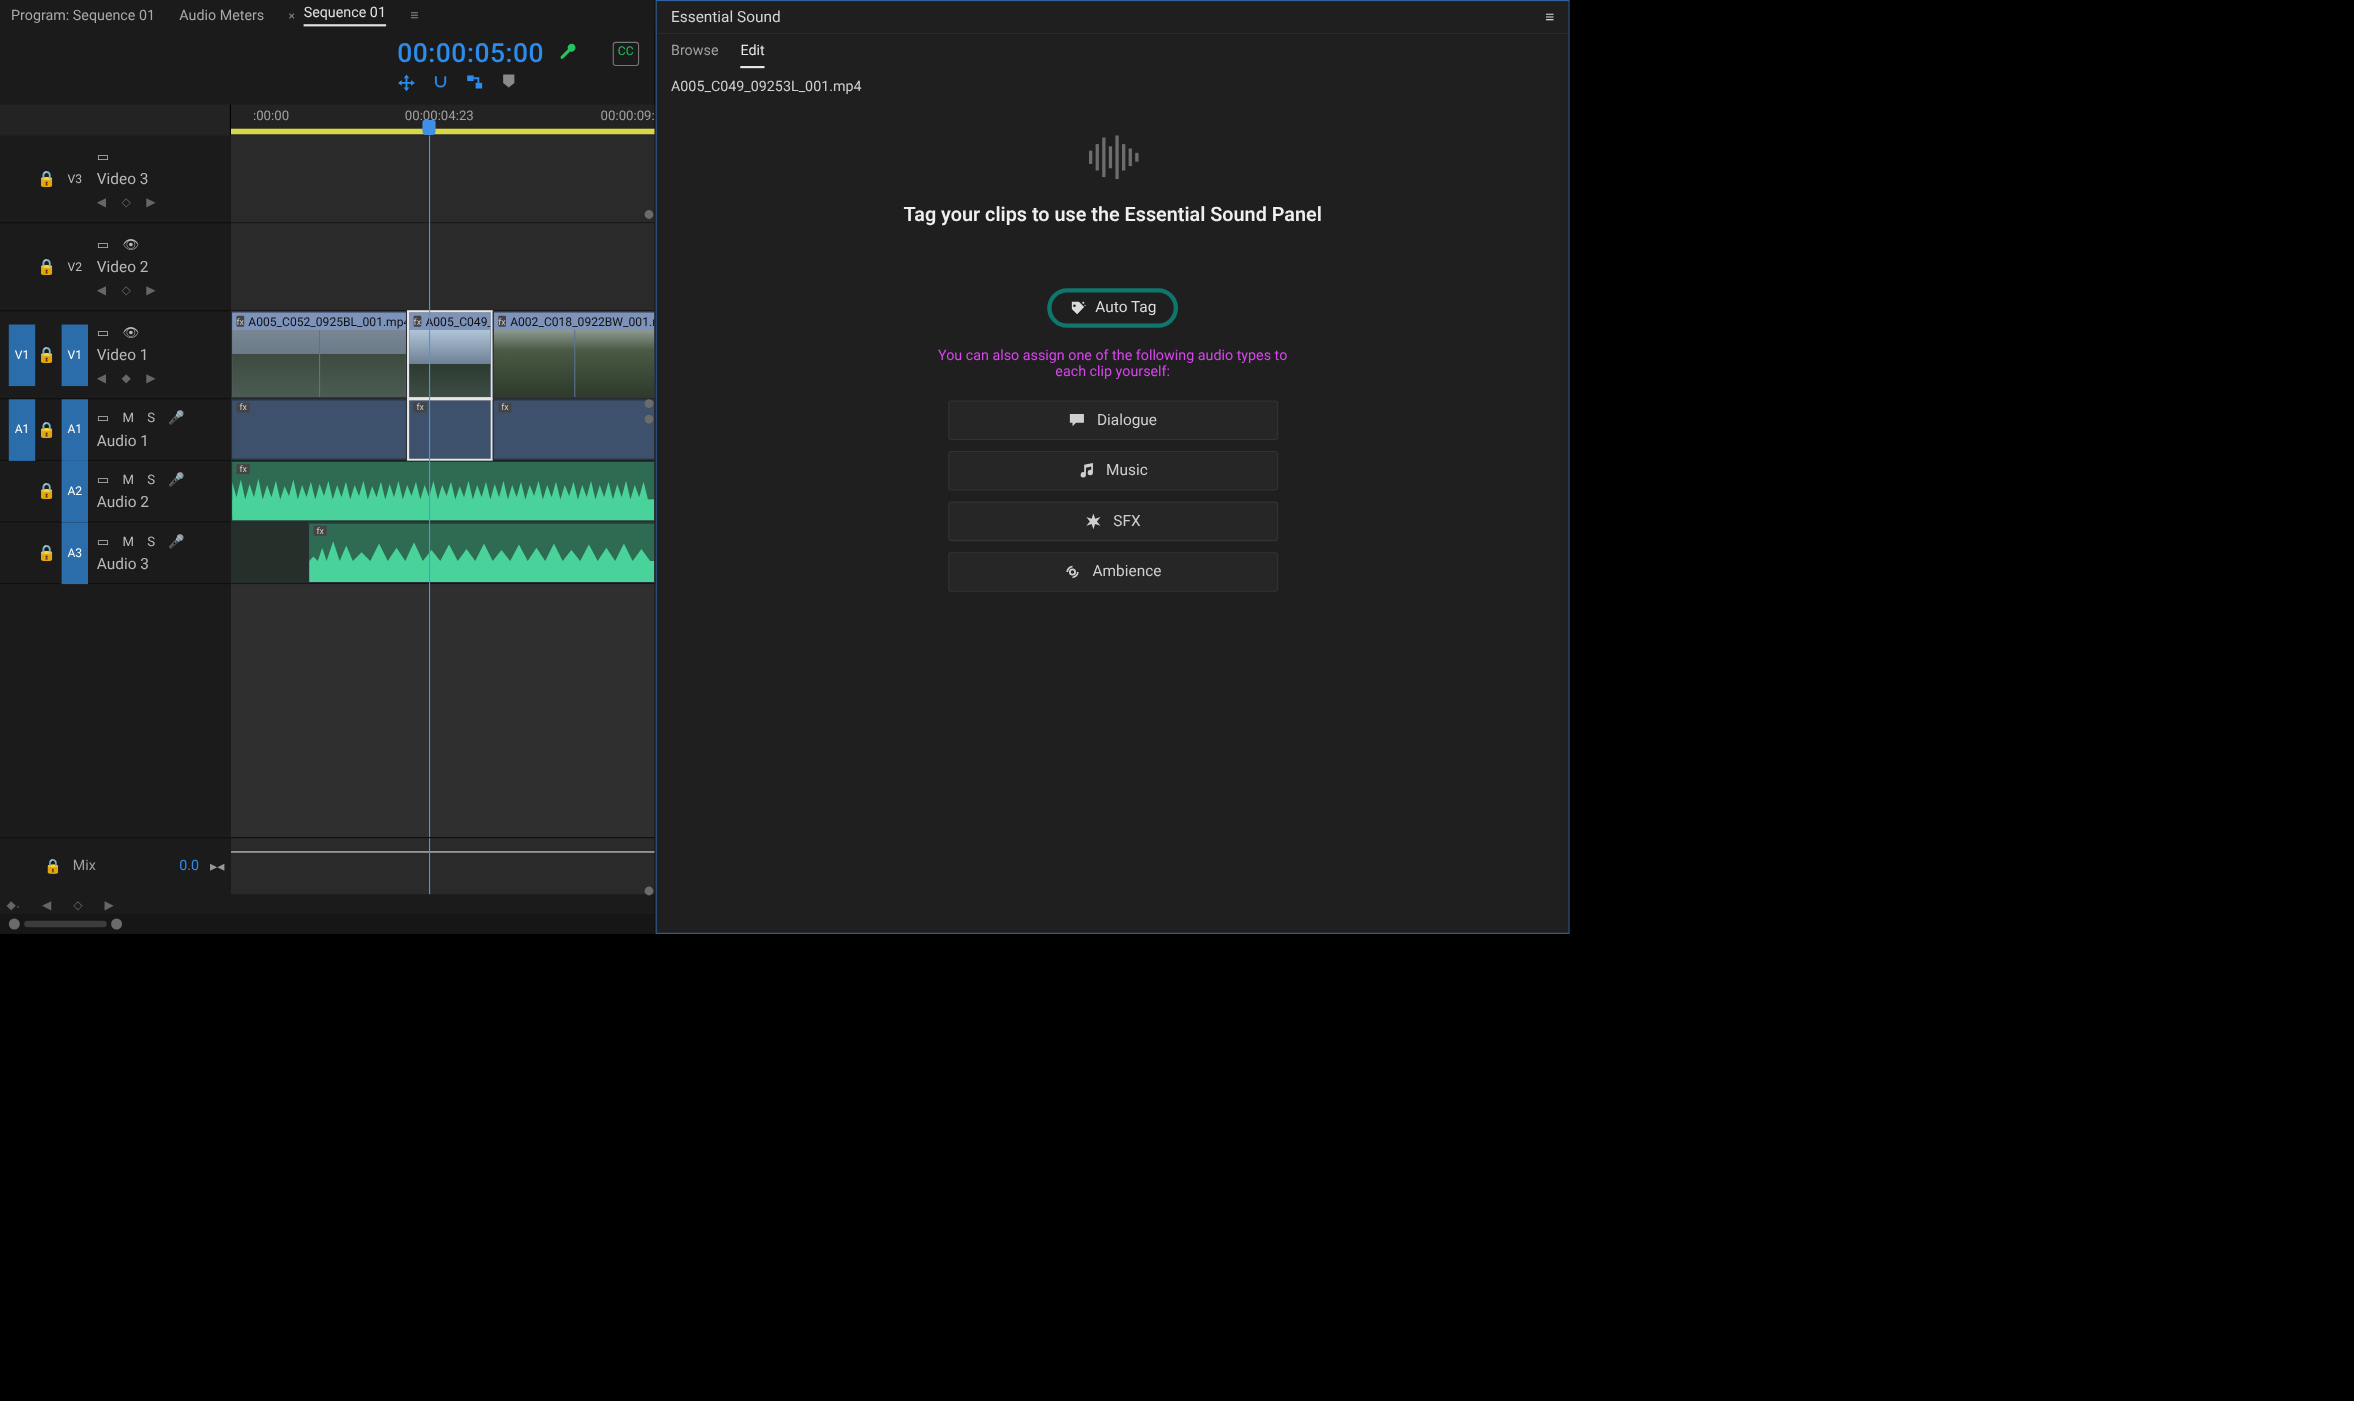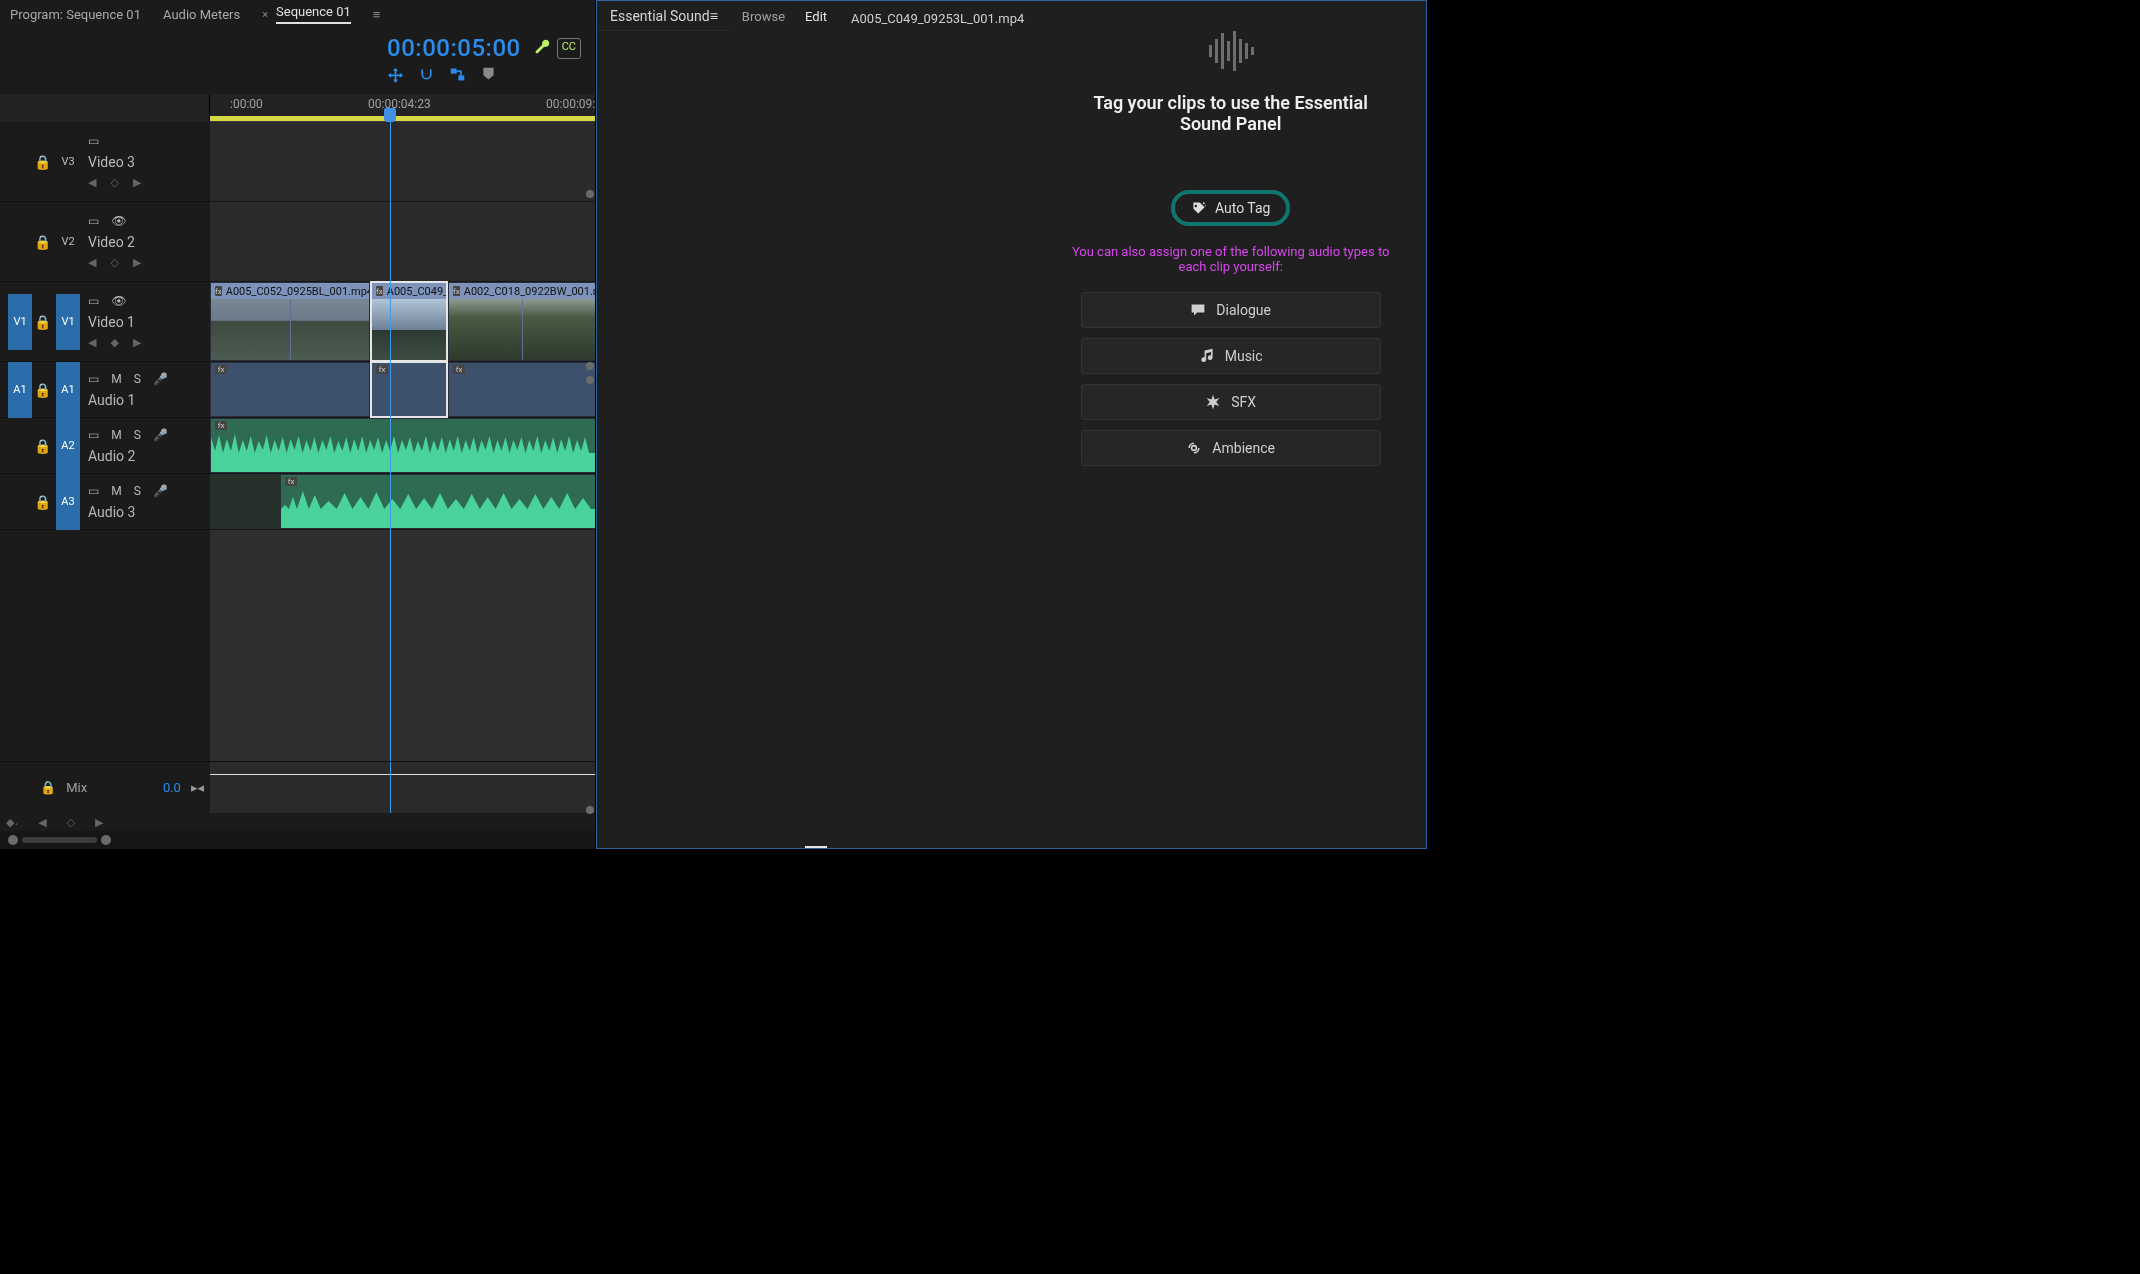--- a/index.html
+++ b/index.html
@@ -59,23 +59,23 @@
   }
   .tool-icons svg { width: 17px; height: 17px; }
   .tool-icons .gray svg { color: #8a8a8a; }
   .head-wrap {
     display: flex;
     justify-content: flex-end;
     align-items: flex-start;
   }
   .head-wrap .right-tools {
     display: flex;
-    gap: 6px;
+    gap: 32px;
     padding: 10px 14px 0 0;
-    color: #bef264;
+    color: #22c55e;
   }
 
   
   .ruler-row {
     display: flex;
     height: 28px;
     background: #232323;
   }
   .ruler-head {
     width: 210px;
@@ -296,21 +296,21 @@
     background: #3c3c3c;
     border-radius: 3px;
   }
 
   
   .right {
     flex: 1;
     background: #1f1f1f;
     border: 1px solid #2f63a0;
     display: flex;
-    flex-direction: row;
+    flex-direction: column;
     padding: 0 1px;
   }
   .right .title-bar {
     height: 30px;
     display: flex;
     align-items: center;
     justify-content: space-between;
     padding: 0 12px;
     font-size: 14px;
     color: #d6d6d6;

